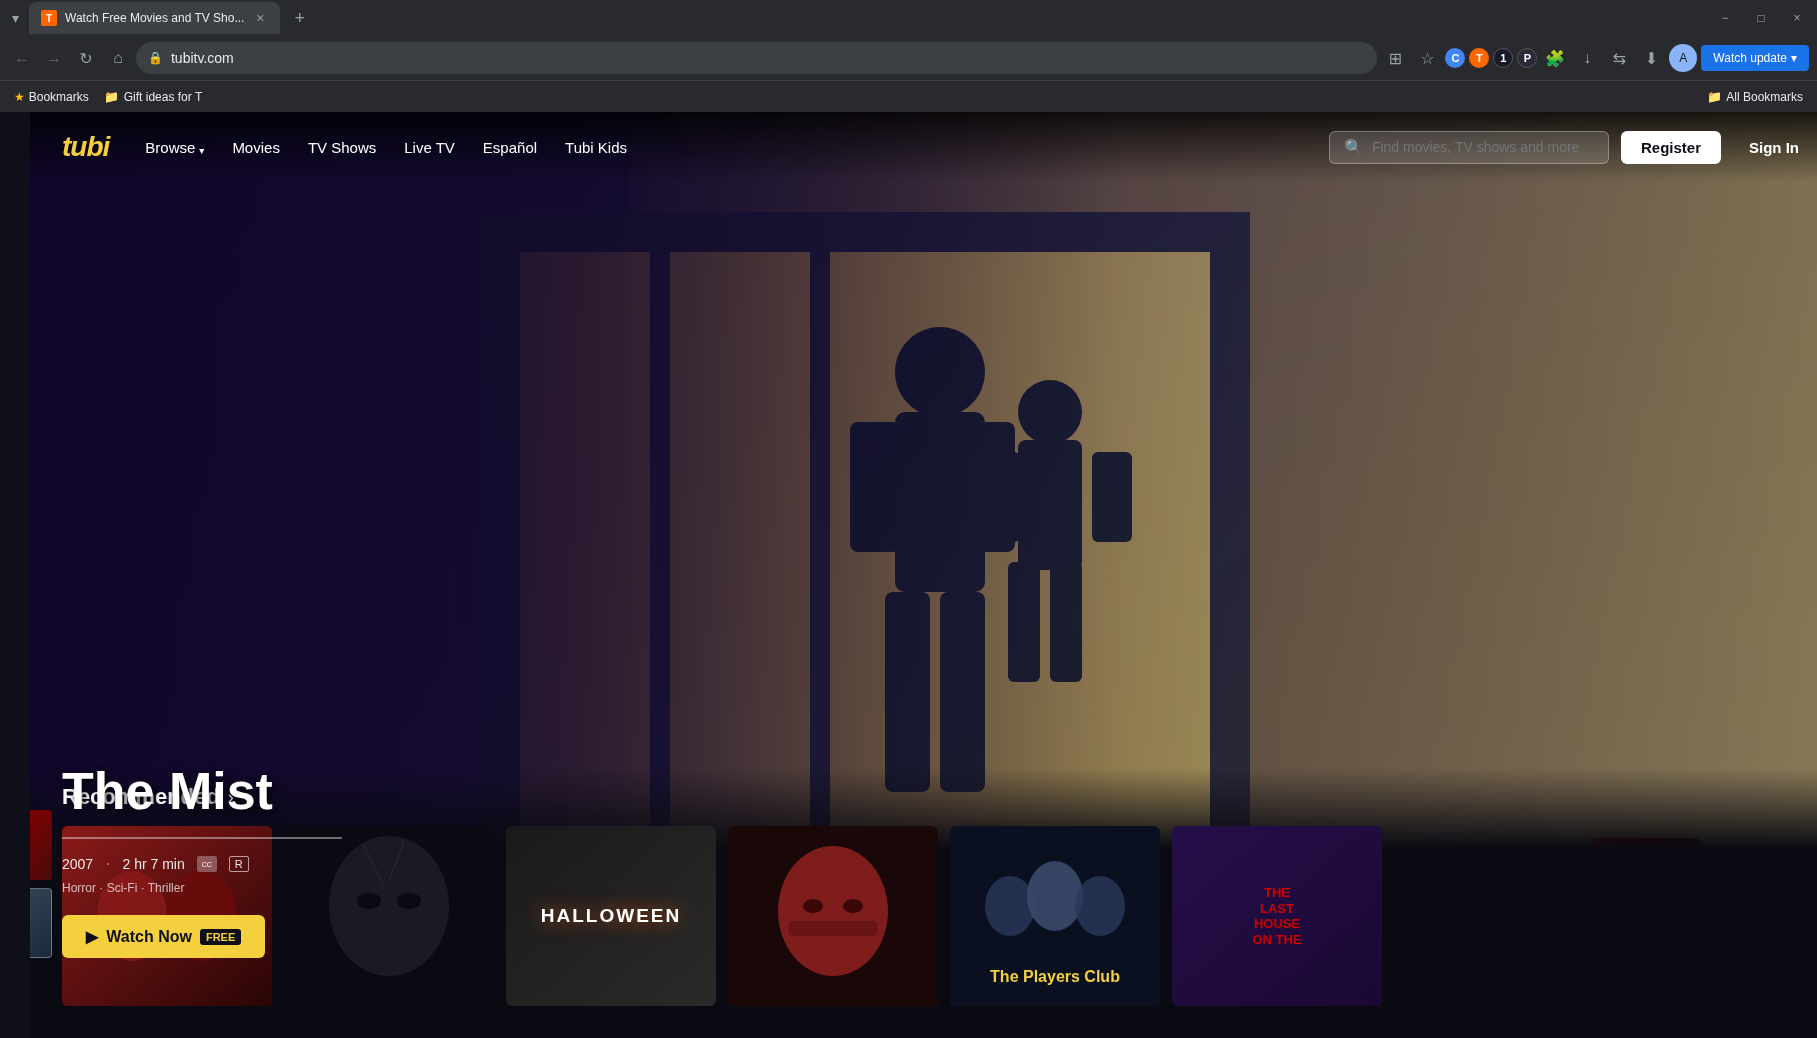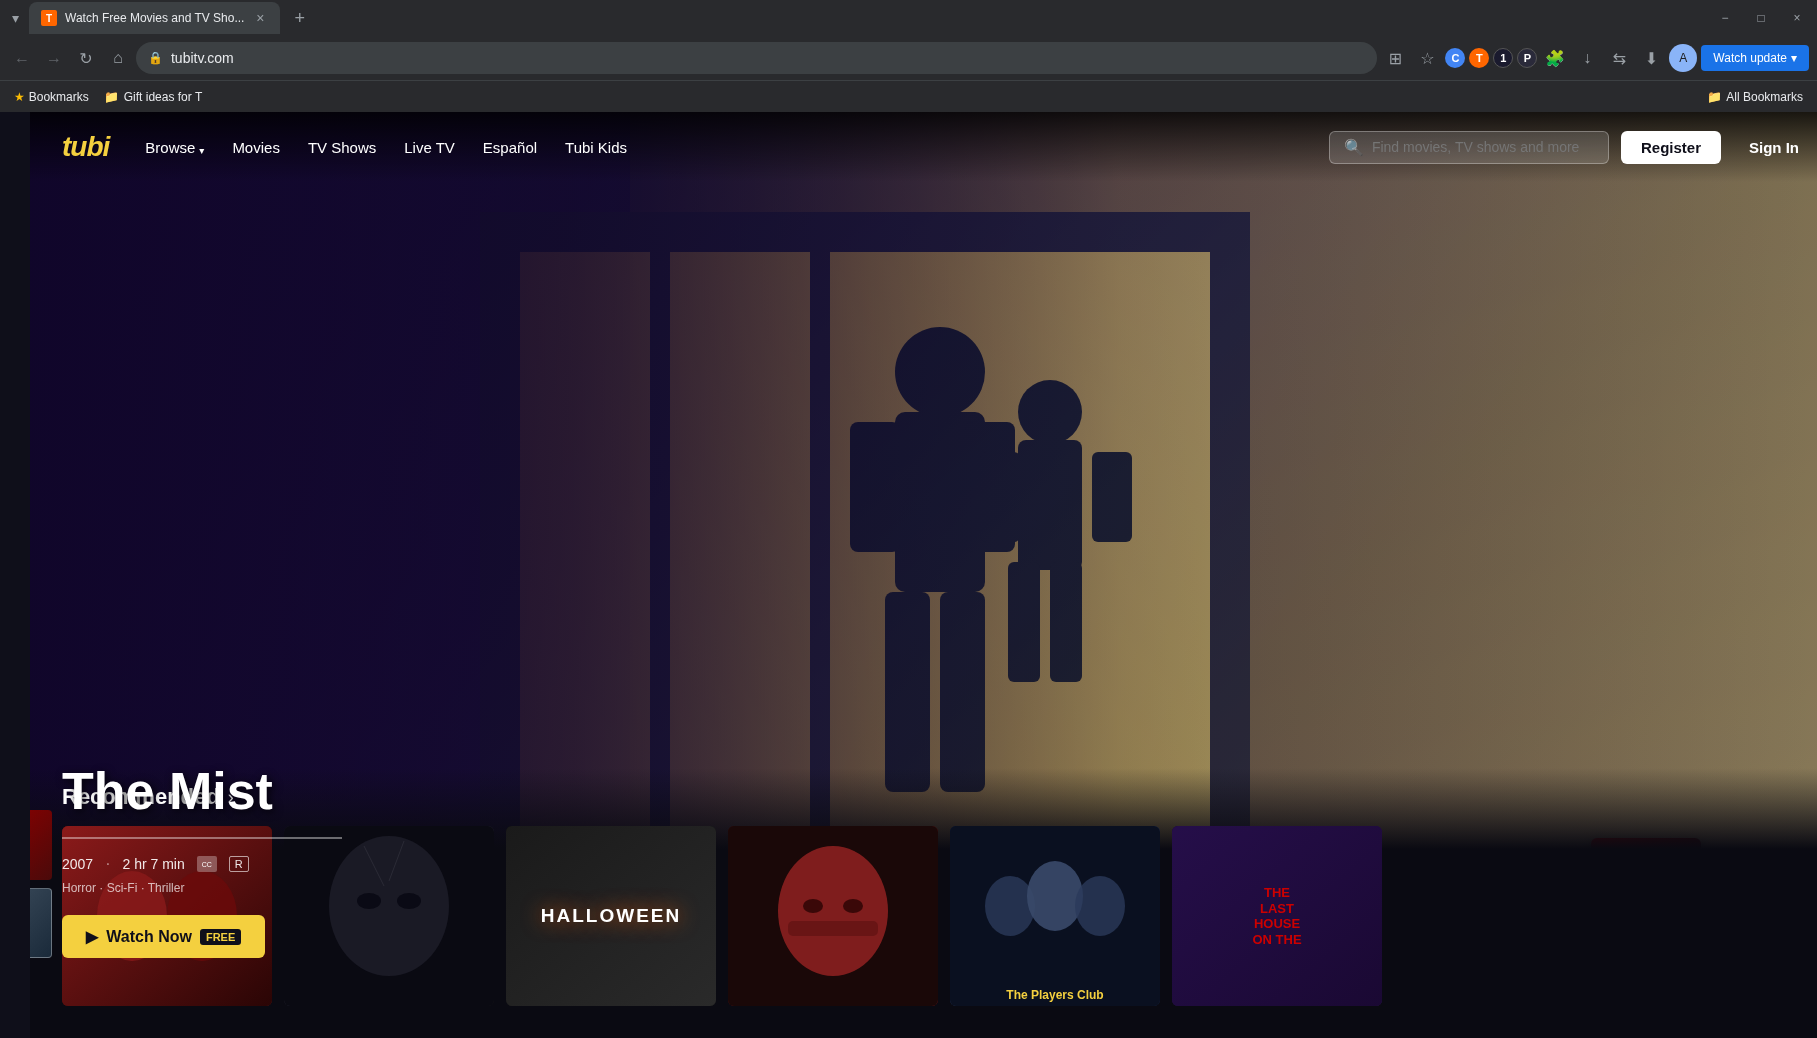--- a/index.html
+++ b/index.html
@@ -503,25 +503,25 @@
       transform: translate(-50%, -50%);
       color: white;
       font-size: 19px;
       font-weight: 900;
       letter-spacing: 2px;
       text-align: center;
       text-shadow: 0 0 20px rgba(255,100,0,0.8);
     }
     .players-club-text {
       position: absolute;
-      bottom: 4px;
+      bottom: 20px;
       left: 50%;
       transform: translateX(-50%);
       color: #f4d03f;
-      font-size: 12px;
+      font-size: 16px;
       font-weight: 700;
       text-align: left;
       white-space: nowrap;
     }
     .last-house-text {
       position: absolute;
       top: 50%;
       left: 50%;
       transform: translate(-50%, -50%);
       color: #cc0000;

